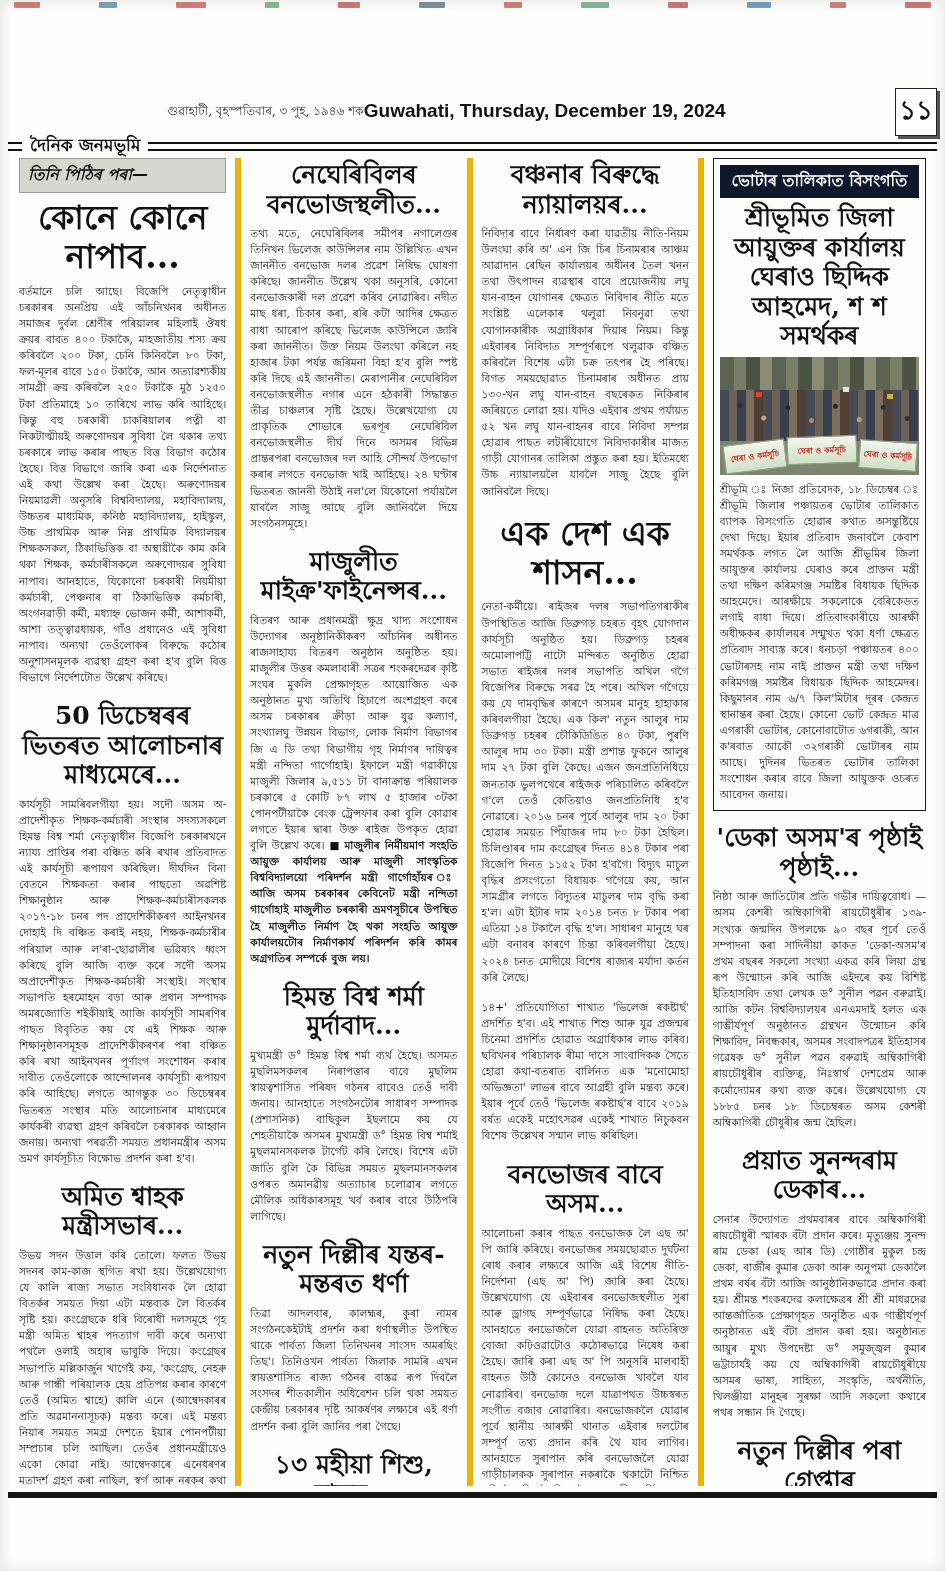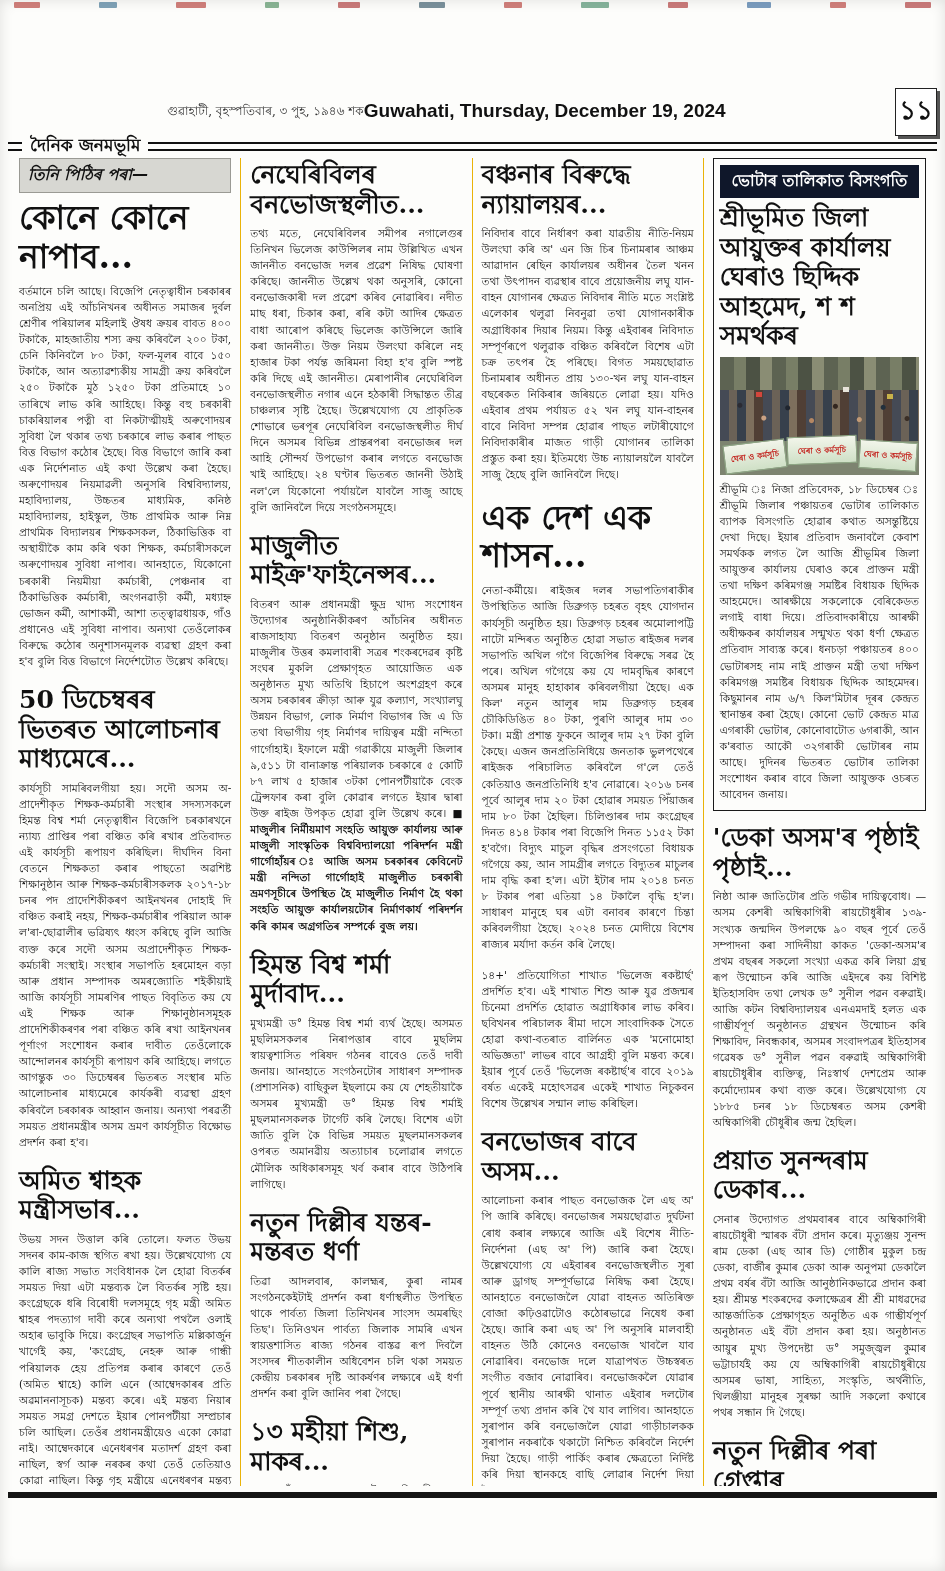--- a/index.html
+++ b/index.html
@@ -18,27 +18,27 @@
            font-size:26px;font-weight:bold;}
   .mast{position:absolute;top:132px;left:8px;right:8px;display:flex;align-items:center;}
   .dbl{height:5px;border-top:2px solid #111;border-bottom:2px solid #111;}
   .mast .pre{width:14px;margin-right:4px;}
   .mast .name{font-size:17px;font-weight:bold;white-space:nowrap;padding:0 4px;}
   .mast .post{flex:1;margin-left:4px;}
   
   .cols{position:absolute;top:158px;left:10px;right:10px;height:1328px;display:grid;
         grid-template-columns:1fr 1fr 1fr 1fr;column-gap:0;overflow:hidden;}
   .col{display:flex;flex-direction:column;justify-content:space-between;padding:0 9px;overflow:hidden;}
-  .col:not(:last-child){border-right:1px solid #eab308;}
+  .col:not(:last-child){border-right:6px solid #eab308;}
   .article{margin-bottom:10px;}
   .article.boxed{border:1.6px solid #1a1a1a;padding:6px 6px 4px;}
   .kicker-gray{background:#d7d7d2;border:1px solid #9a9a94;font-style:italic;font-weight:bold;
                font-size:16px;padding:3px 8px;margin-bottom:6px;}
   .kicker-red{color:#fff;font-weight:bold;font-size:16px;text-align:center;padding:3px 4px;margin-bottom:5px;}
-  h2.head{margin:2px 0 6px;text-align:left;font-weight:bold;line-height:1.18;letter-spacing:0;}
+  h2.head{margin:2px 0 6px;text-align:center;font-weight:bold;line-height:1.18;letter-spacing:0;}
   h2.xl{font-size:33px;}
   h2.lg{font-size:25px;}
   p.body{margin:0 0 4px;font-size:10.6px;line-height:1.52;text-align:justify;word-spacing:1px;}
   p.body b{font-weight:bold;}
   
   .photo{position:relative;width:100%;height:118px;margin:2px 0 6px;overflow:hidden;background:#7d8470;}
   .ph-trees{position:absolute;top:0;left:0;right:0;height:34%;
      background:repeating-linear-gradient(90deg,#5d6352 0 14px,#787e66 14px 26px,#4c5244 26px 40px,#8a8d74 40px 52px);}
   .ph-crowd{position:absolute;top:28%;left:0;right:0;height:44%;
      background:

